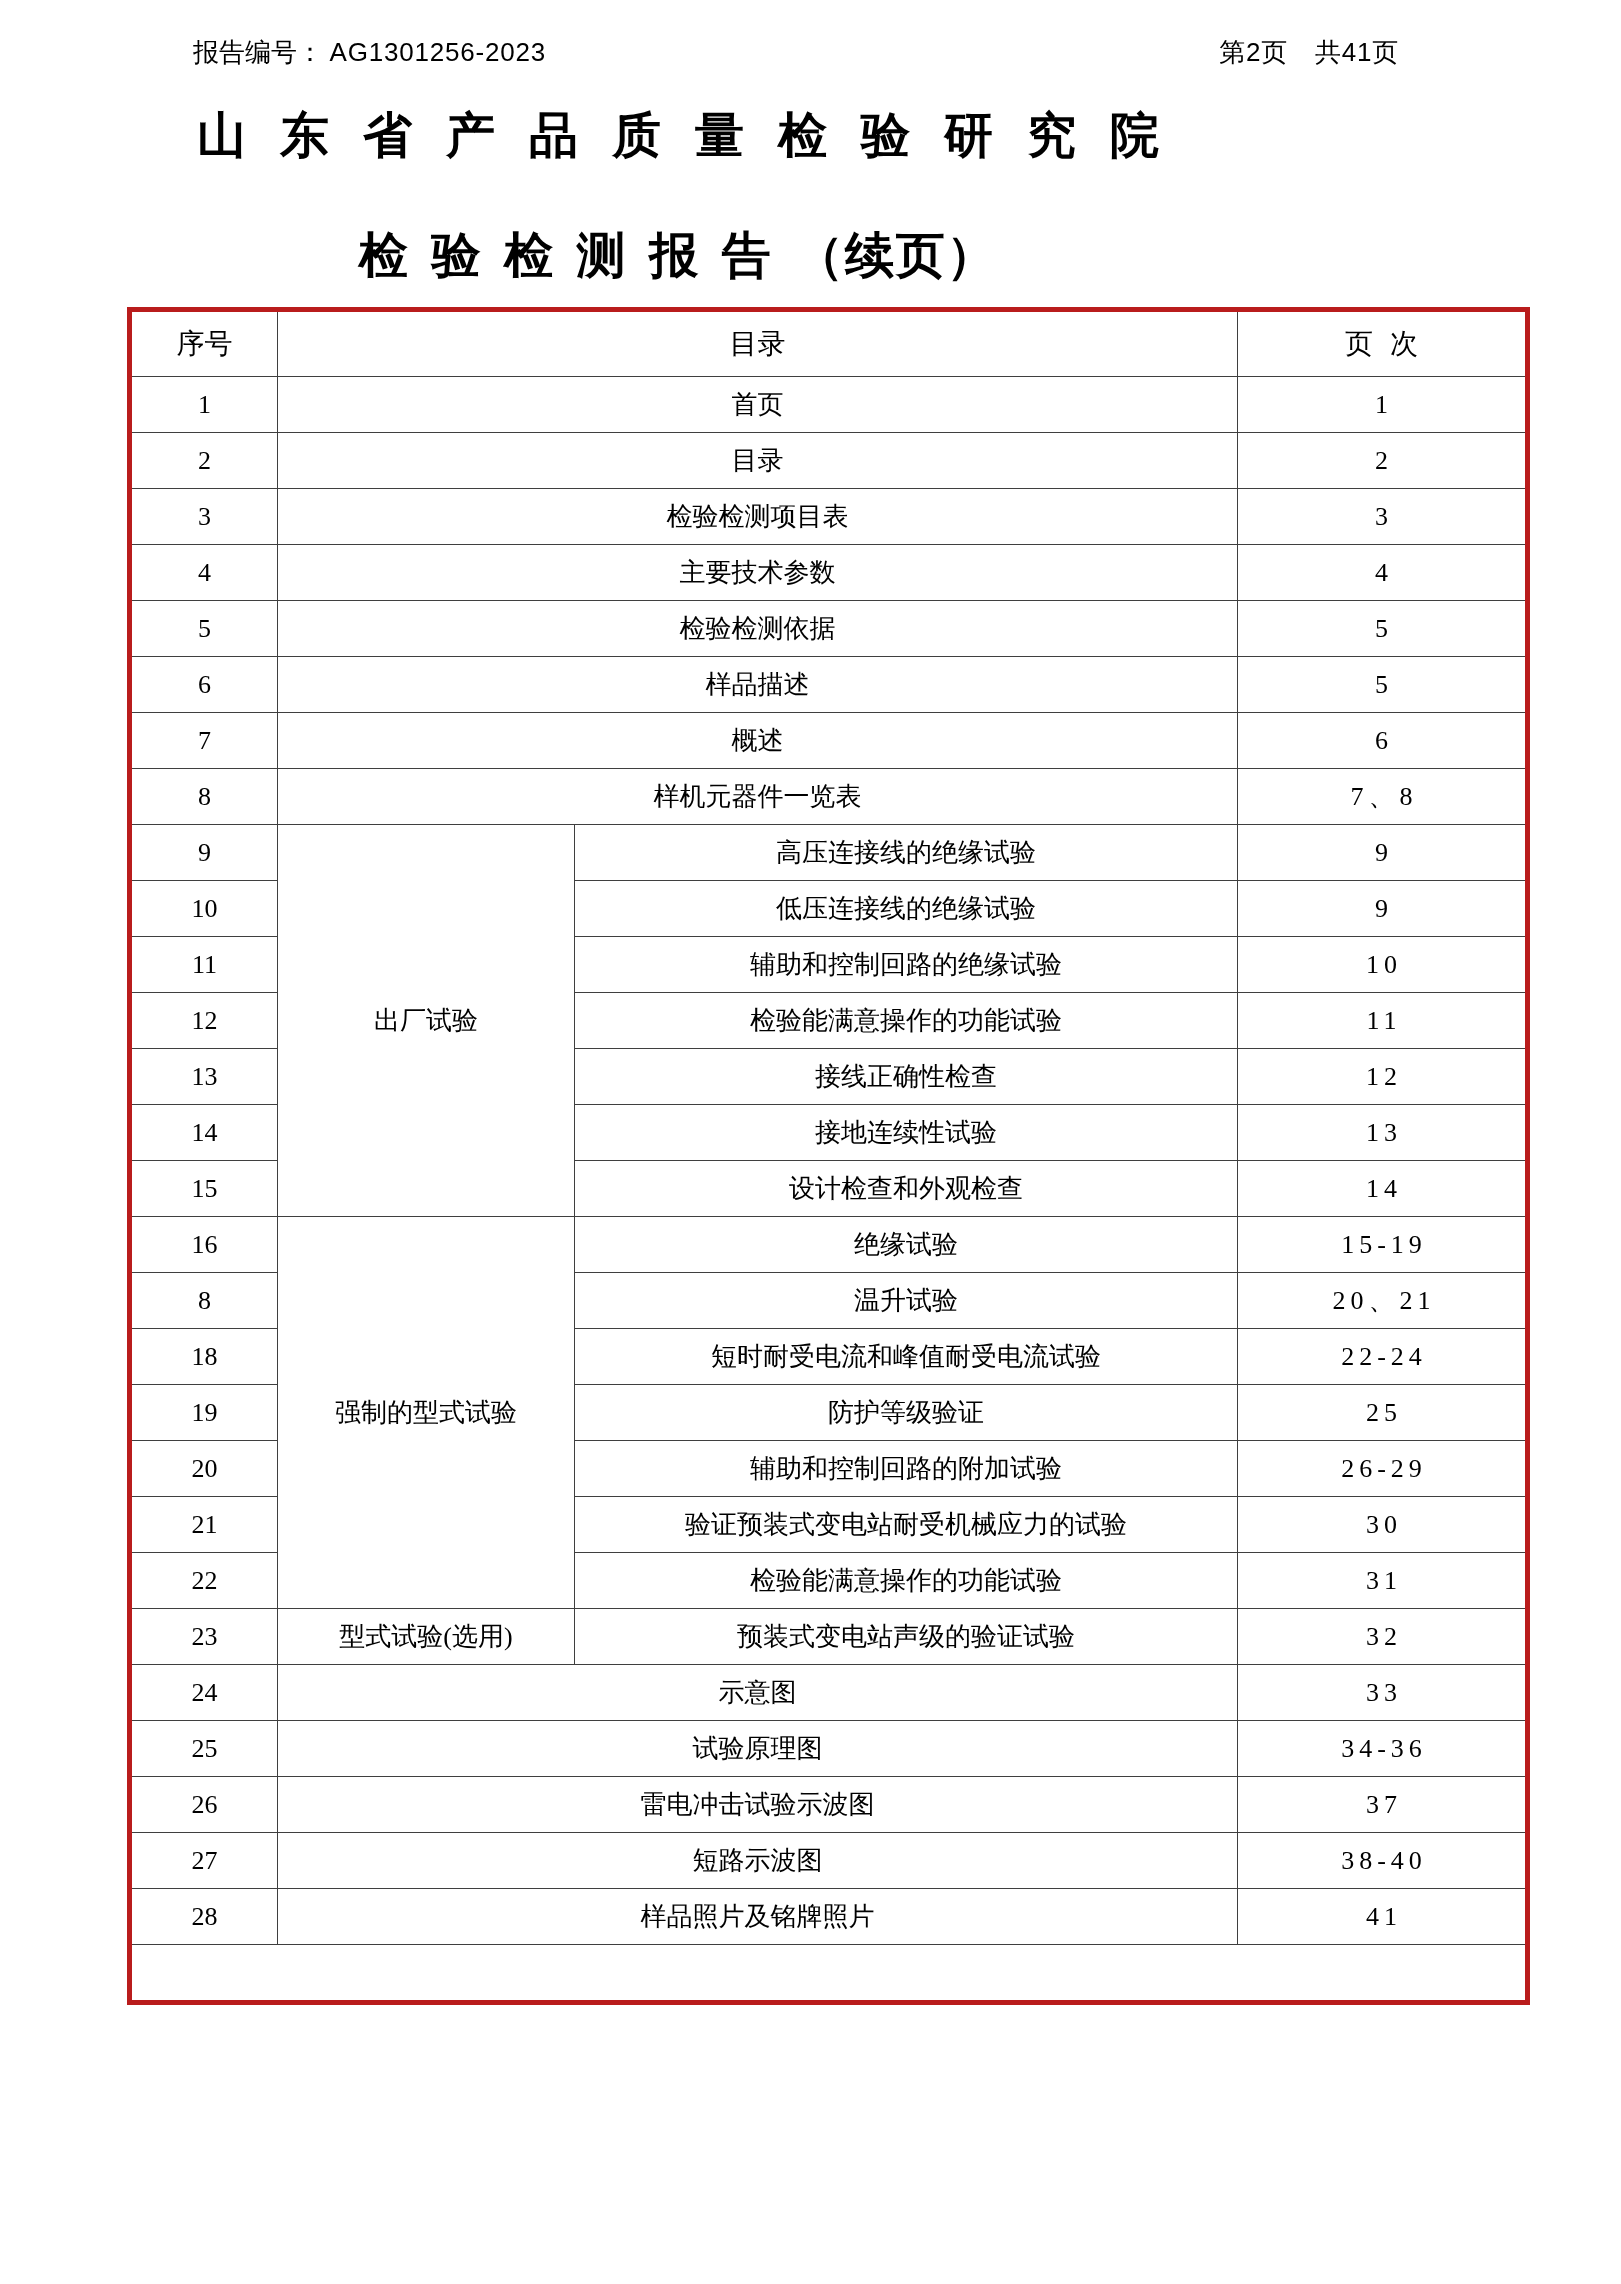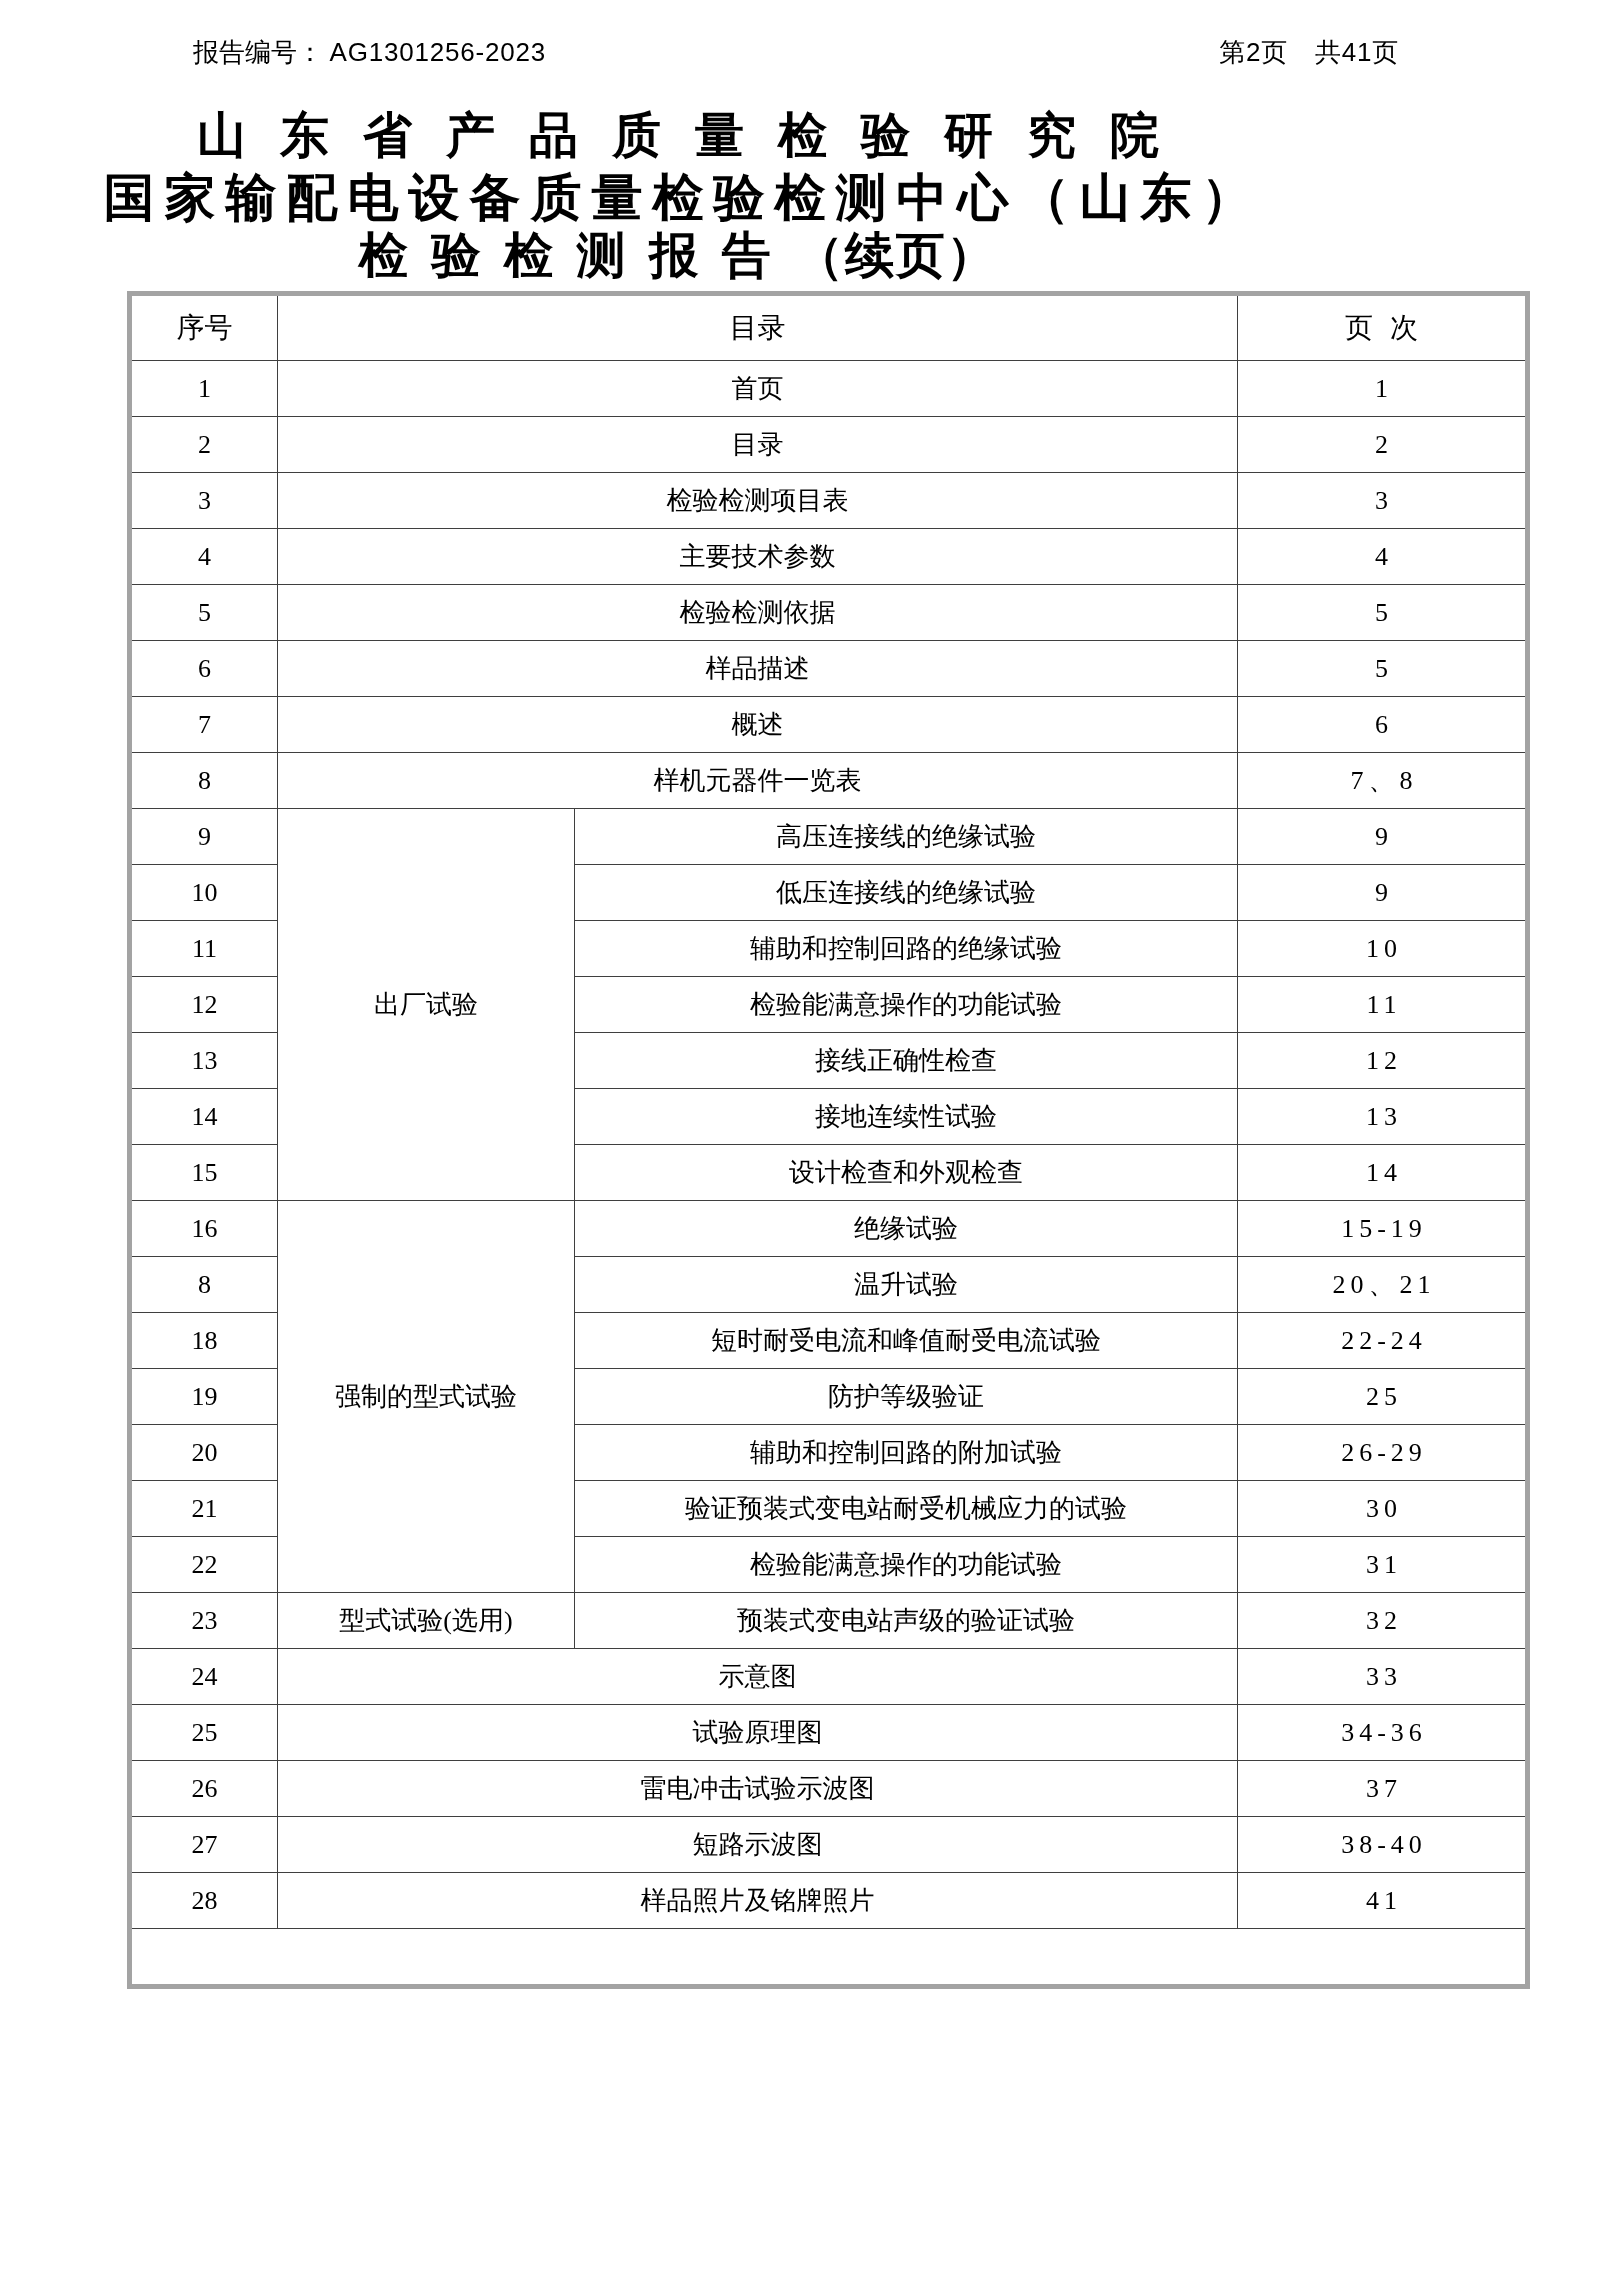--- a/index.html
+++ b/index.html
@@ -31,25 +31,25 @@
   }
   .title1 { top:103px; font-size:49px; letter-spacing:34px; text-indent:34px; }
   .title2 { top:164px; font-size:51px; letter-spacing:10px; text-indent:10px; }
   .title3 { top:223px; font-size:49px; }
   .title3 .t3-main { letter-spacing:23.6px; }
   .title3 .t3-suffix { letter-spacing:1.7px; }
 
   
   table.toc-table {
     position:absolute;
-    left:127px; top:291px;
+    left:127px; top:307px;
     width:1397px;
     border-collapse:collapse;
     table-layout:fixed;
-    border:5px solid #a3a3a3;
+    border:5px solid #b91c1c;
   }
   .toc-table th, .toc-table td {
     border:1.7px solid #3f3f3f;
     text-align:center;
     vertical-align:middle;
     font-size:26px;
     font-weight:normal;
     padding:0;
     overflow:hidden;
   }
@@ -66,21 +66,20 @@
 
   <div class="meta">
     <div class="meta-left">
       <span>报告编号：</span>
       <span class="sans">AG1301256-2023</span>
     </div>
     <div class="meta-right sans">第2页　共41页</div>
   </div>
 
   <div class="title-line title1">山东省产品质量检验研究院</div>
-  <div class="title-line title2">国家输配电设备质量检验检测中心（山东）</div>
   <div class="title-line title3">
     <span class="t3-main">检验检测报告</span><span class="t3-suffix">（续页）</span>
   </div>
 
   <table class="toc-table">
     <colgroup>
       <col style="width:148px">
       <col style="width:297px">
       <col style="width:663px">
       <col style="width:290px">

